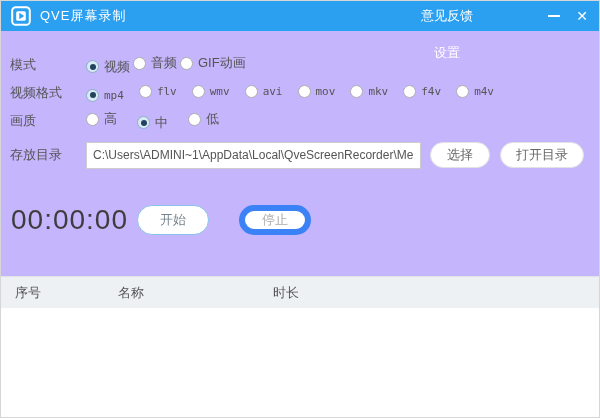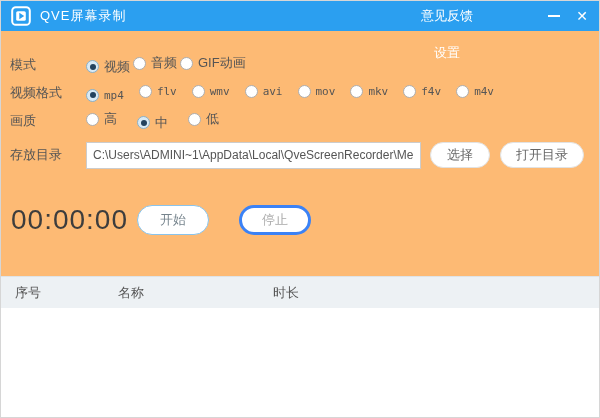--- a/index.html
+++ b/index.html
@@ -1,19 +1,19 @@
 <!DOCTYPE html>
 <html><head>
 <meta charset="utf-8">
 <style>
   * { margin:0; padding:0; box-sizing:border-box; }
   html,body { background:#f5f5f5; }
   body { font-family:"Liberation Sans","DejaVu Sans",sans-serif; }
   .window {
-    width:600px; height:418px; background:#fdba74;
+    width:600px; height:418px; background:#c4b5fd;
     border:1px solid #d6d6d6; position:relative; overflow:hidden;
   }
   
   .titlebar {
     height:30px; background:#2b9ff0; display:flex; align-items:center;
     padding:0 0 0 10px; color:#ffffff;
   }
   .app-icon { width:20px; height:20px; display:inline-flex; flex:none; }
   .app-title { font-size:13px; margin-left:9px; letter-spacing:1px; }
   .titlebar-spacer { flex:1; }
@@ -57,21 +57,21 @@
   .open-btn  { width:84px; margin-left:10px; }
   
   .recorder { display:flex; align-items:center; margin-top:33px; padding-left:10px; height:30px; }
   .timer { font-size:28px; color:#3d3d3d; letter-spacing:1px; width:118px; }
   .start-btn {
     width:72px; height:30px; border-radius:15px; border:1px solid #89c4ec;
     background:#ffffff; color:#76848d; font-size:13px; cursor:pointer; margin-left:8px;
     font-family:"Liberation Sans",sans-serif;
   }
   .stop-btn {
-    width:72px; height:30px; border-radius:15px; border:3px solid #3b82f6;
+    width:72px; height:30px; border-radius:15px; border:6px solid #3b82f6;
     background:#ffffff; color:#a9a9a9; font-size:13px; cursor:pointer; margin-left:30px;
     font-family:"Liberation Sans",sans-serif;
   }
   
   .table-header {
     margin-top:41px; height:32px; background:#edf1f4; border-top:1px solid #dfe3e6;
     display:flex; align-items:center; font-size:13px; color:#555555;
   }
   .th { flex:none; }
   .th-index { width:117px; padding-left:14px; }

